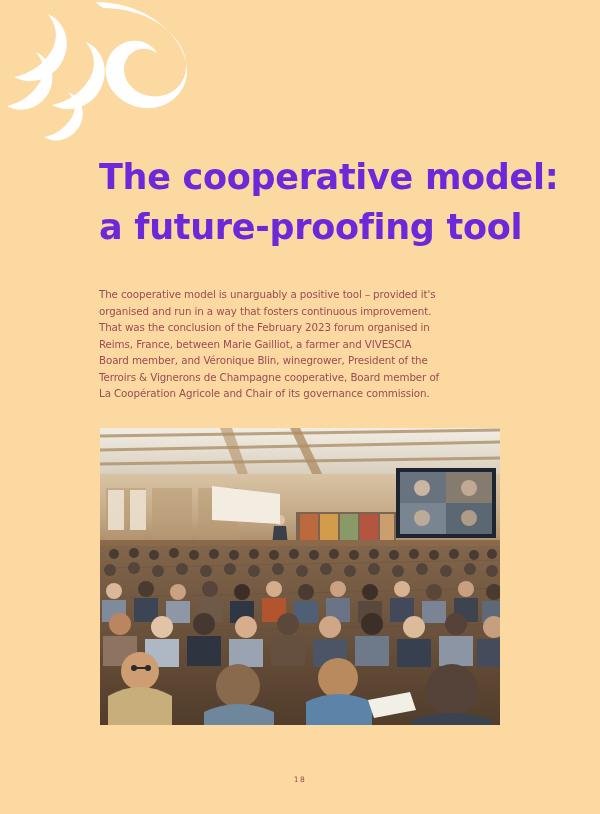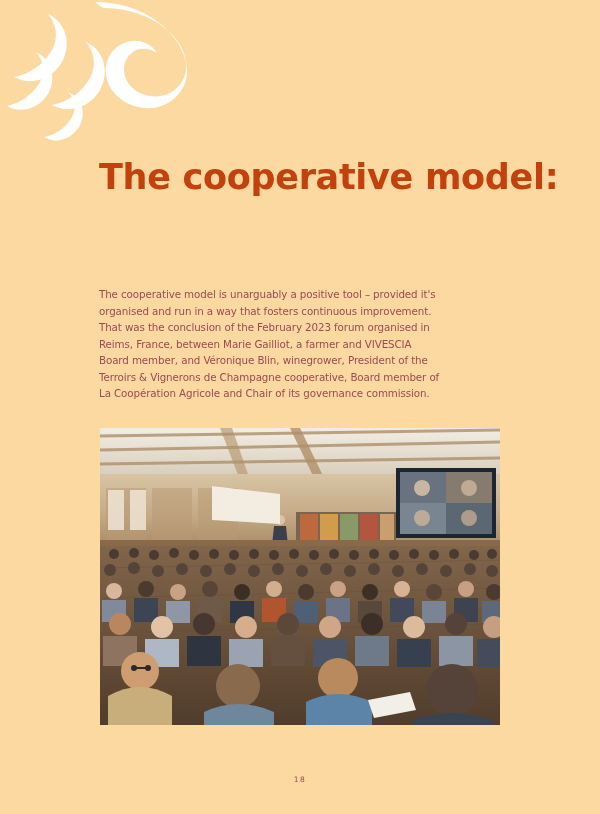--- a/index.html
+++ b/index.html
@@ -28,21 +28,21 @@
   }
 
   
   .title-block {
     position:absolute;
     left:99px;
     top:152px;
     width:430px;
   }
   .title-line {
-    color:#c2410c;
+    color:#6d28d9;
     font-family:"DejaVu Sans", sans-serif;
     font-weight:bold;
     font-size:35px;
     line-height:50px;
     letter-spacing:-0.3px;
     white-space:nowrap;
   }
 
   
   .intro {
@@ -98,20 +98,21 @@
         <path d="M48 14 C66 22 72 44 62 62 C52 80 30 86 14 77 C30 74 44 64 52 50 C59 37 56 24 48 14 Z"></path>
         <path d="M36 52 C52 60 57 79 48 94 C39 109 20 114 7 106 C21 103 33 94 40 82 C46 71 43 60 36 52 Z"></path>
         <path d="M86 42 C104 50 110 72 100 90 C90 108 68 114 52 105 C68 102 82 92 90 78 C97 65 94 52 86 42 Z"></path>
         <path d="M68 92 C82 98 87 114 79 127 C71 140 55 144 44 137 C56 135 66 127 72 117 C77 108 75 99 68 92 Z"></path>
       </g>
     </svg>
   </div>
 
   <div class="title-block">
     <div class="title-line">The cooperative model:</div>
+    <div class="title-line">a future-proofing tool</div>
   </div>
 
   <p class="intro"><b>The cooperative model is unarguably a positive tool – provided it's organised and run in a way that fosters continuous improvement. That was the conclusion of the February 2023 forum organised in Reims, France, between Marie Gailliot,</b><span class="reg"> a farmer and VIVESCIA Board member, and </span><b>Véronique Blin,</b><span class="reg"> winegrower, President of the Terroirs &amp; Vignerons de Champagne cooperative, Board member of La Coopération Agricole and Chair of its governance commission.</span></p>
 
   <div class="photo">
     <svg viewBox="0 0 400 297" width="400" height="297" aria-hidden="true">
       <defs>
         <linearGradient id="wall" x1="0" y1="0" x2="0" y2="1">
           <stop offset="0%" stop-color="#d8c4a4"></stop>
           <stop offset="60%" stop-color="#c3a885"></stop>

